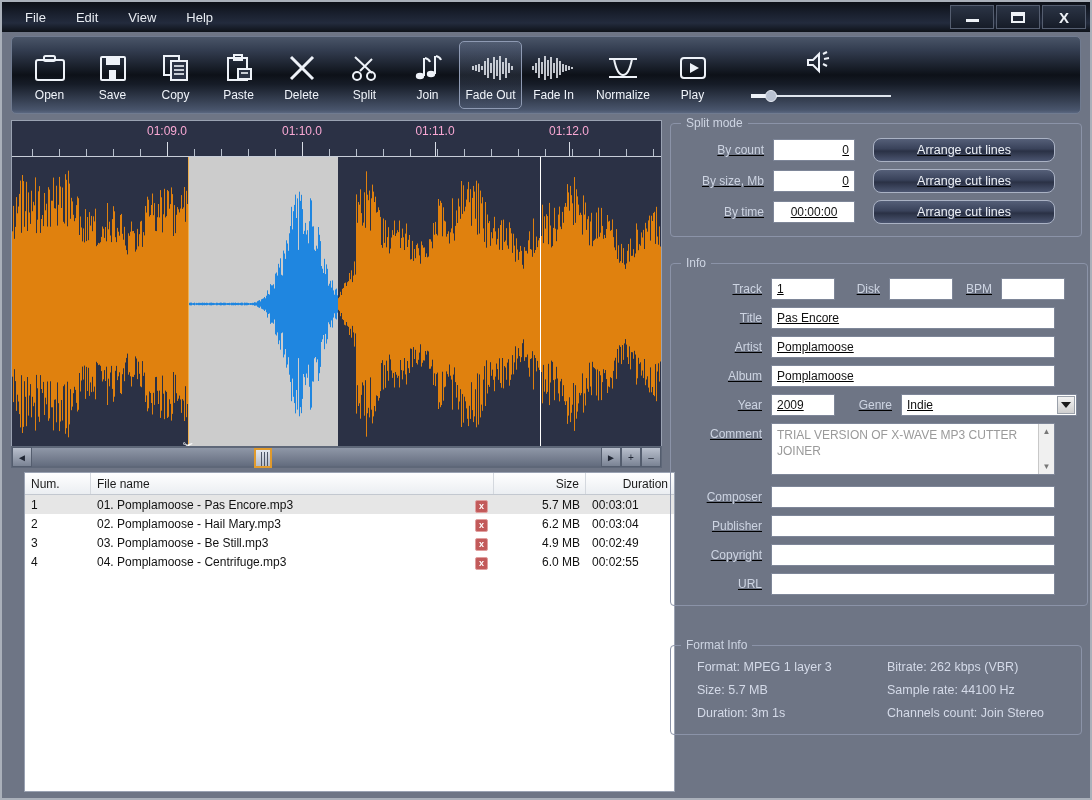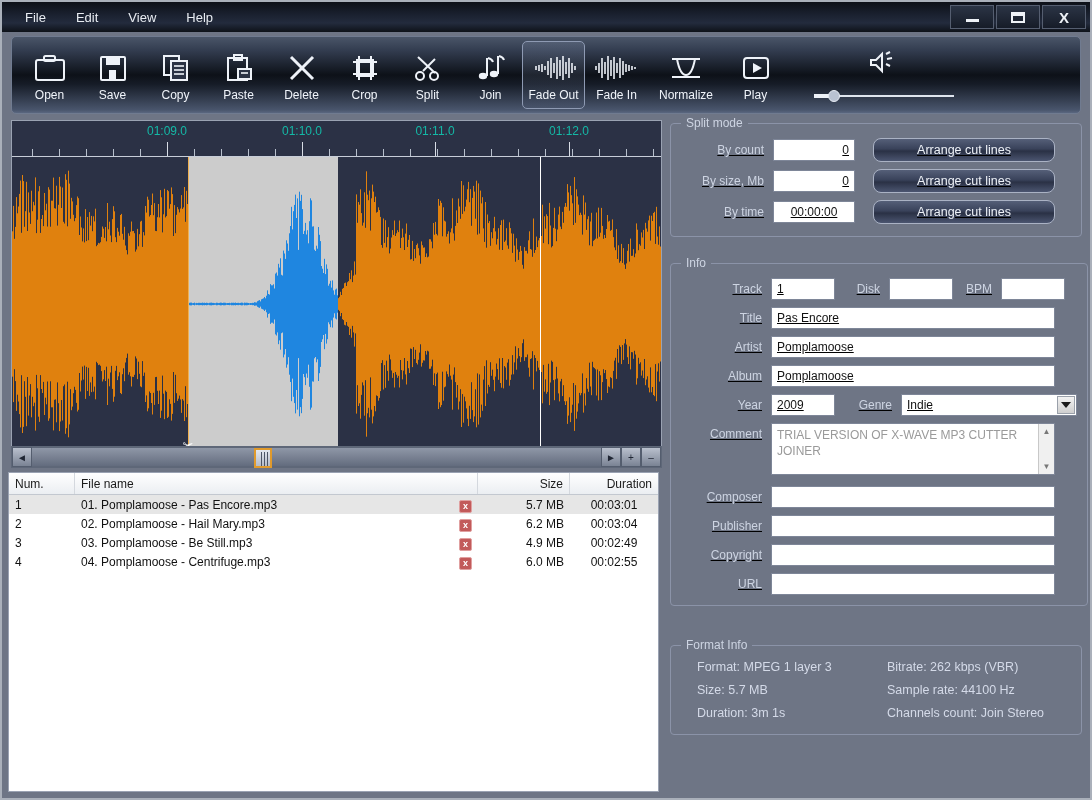--- a/index.html
+++ b/index.html
@@ -70,21 +70,21 @@
   .wave-wrap {
     position: absolute; left: 9px; top: 118px; width: 651px; height: 332px;
     border: 1px solid #9aa2b2; background: #2b3145;
   }
   .ruler {
     position: relative; height: 36px; width: 100%;
     background: #2b3145; border-bottom: 1px solid #c7cdd8;
     overflow: hidden;
   }
   .ruler-lbl {
-    position: absolute; top: 3px; color: #14b8a6; font-size: 12px;
+    position: absolute; top: 3px; color: #f9a8d4; font-size: 12px;
     transform: translateX(-50%);
   }
   .tick-major { position: absolute; bottom: 0; width: 1px; height: 14px; background: #d8dde6; }
   .tick-minor { position: absolute; bottom: 0; width: 1px; height: 7px;  background: #b8c0cd; }
   .wave-canvas { position: relative; width: 100%; height: 294px; overflow: hidden; background: #2b3145; }
   .selection {
     position: absolute; top: 0; height: 100%; background: #cccccc;
   }
   .cutline { position: absolute; top: 0; height: 100%; width: 1px; background: #f0b050; }
   .playhead { position: absolute; top: 0; height: 100%; width: 1px; background: #ffffff; }
@@ -109,41 +109,41 @@
     border-top: 1px solid #5e6778; border-bottom: 1px solid #5e6778; }
   .sb-thumb {
     position: absolute; top: 0; left: 222px; width: 18px; height: 20px;
     background: linear-gradient(180deg,#e2e7ef 0%, #b4bbc8 100%);
     border: 2px solid #e09a2c; cursor: default;
   }
   .sb-thumb i { position:absolute; top:2px; width:1px; height:14px; background:#4c5566; }
 
   
   .filelist {
-    position: absolute; left: 6px; top: 470px; width: 651px; height: 320px;
+    position: absolute; left: 22px; top: 470px; width: 651px; height: 320px;
     background: #ffffff; border: 1px solid #9aa2b2;
     font-size: 12px; color: #111;
   }
   .fl-head {
     display: flex; height: 22px; align-items: center;
     background: linear-gradient(180deg,#ffffff 0%, #ebeef2 100%);
     border-bottom: 1px solid #c3c8d0;
   }
   .fl-head div { font-size: 12px; color: #1a1a1a; padding: 0 6px; }
   .col-num  { width: 66px; border-right: 1px solid #d4d8de; height:100%; display:flex; align-items:center; }
   .col-name { flex: 1 1 auto; border-right: 1px solid #d4d8de; height:100%; display:flex; align-items:center; }
   .col-size { width: 92px; border-right: 1px solid #d4d8de; height:100%; display:flex; align-items:center; justify-content:flex-end; }
   .col-dur  { width: 88px; height:100%; display:flex; align-items:center; justify-content:flex-end; }
   .fl-row { display: flex; height: 19px; align-items: center; cursor: default; }
   .fl-row.sel { background: #e6e6e6; }
   .fl-row > div { padding: 0 6px; font-size: 12px; }
   .r-num  { width: 66px; }
   .r-name { flex: 1 1 auto; position: relative; }
   .r-size { width: 92px; text-align: right; }
-  .r-dur  { width: 88px; text-align: center; }
+  .r-dur  { width: 88px; text-align: left; }
   .del-x {
     position: absolute; right: 6px; top: 2px;
     width: 13px; height: 13px; background: #c25a5a;
     border: 1px solid #e0a0a0; border-radius: 2px;
     color: #fff; font-size: 9px; font-weight: bold;
     display:flex; align-items:center; justify-content:center; cursor: default;
   }
 
   
   .rpanel { position: absolute; left: 668px; width: 412px; }
@@ -272,32 +272,20 @@
     <div class="tb-btn">
       <span class="tb-ico">
         <svg width="30" height="30" viewBox="0 0 30 30">
             <line x1="4" y1="4" x2="26" y2="26" stroke="#eef2f8" stroke-width="3"></line>
             <line x1="26" y1="4" x2="4" y2="26" stroke="#eef2f8" stroke-width="3"></line>
           </svg>
       </span>
       <span class="tb-lbl">Delete</span>
     </div>
 
-    <div class="tb-btn">
-      <span class="tb-ico">
-        <svg width="30" height="30" viewBox="0 0 30 30">
-            <rect x="7" y="7" width="16" height="16" fill="none" stroke="#eef2f8" stroke-width="2"></rect>
-            <line x1="3" y1="9" x2="27" y2="9" stroke="#eef2f8" stroke-width="2"></line>
-            <line x1="9" y1="3" x2="9" y2="27" stroke="#eef2f8" stroke-width="2"></line>
-            <line x1="21" y1="3" x2="21" y2="27" stroke="#eef2f8" stroke-width="2"></line>
-            <line x1="3" y1="21" x2="27" y2="21" stroke="#eef2f8" stroke-width="2"></line>
-          </svg>
-      </span>
-      <span class="tb-lbl">Crop</span>
-    </div>
 
     <div class="tb-btn">
       <span class="tb-ico">
         <svg width="30" height="30" viewBox="0 0 30 30">
             <line x1="5" y1="4" x2="22" y2="20" stroke="#eef2f8" stroke-width="2"></line>
             <line x1="22" y1="6" x2="10" y2="18" stroke="#eef2f8" stroke-width="2"></line>
             <circle cx="7" cy="23" r="4" fill="none" stroke="#eef2f8" stroke-width="2"></circle>
             <circle cx="21" cy="23" r="4" fill="none" stroke="#eef2f8" stroke-width="2"></circle>
           </svg>
       </span>

